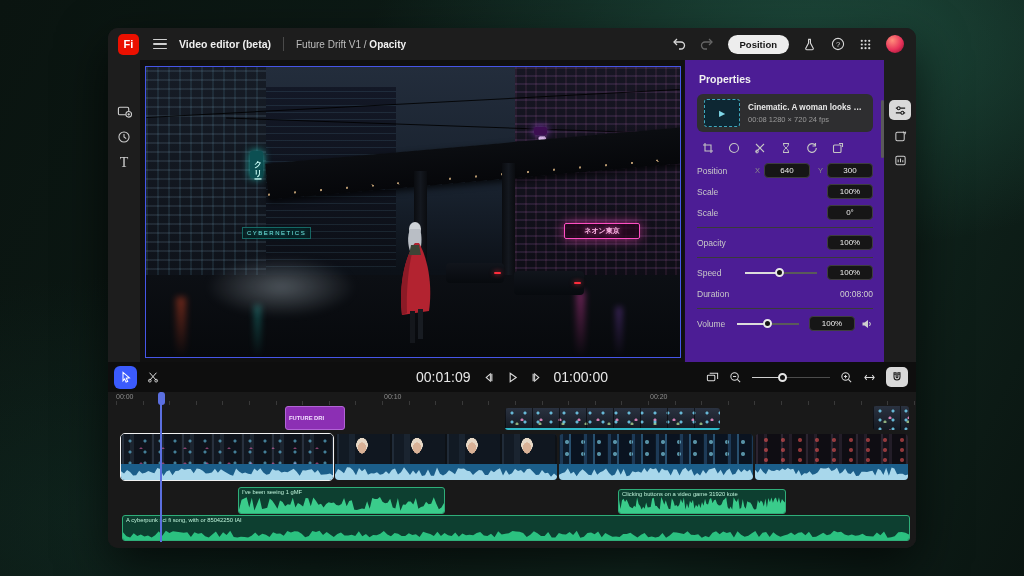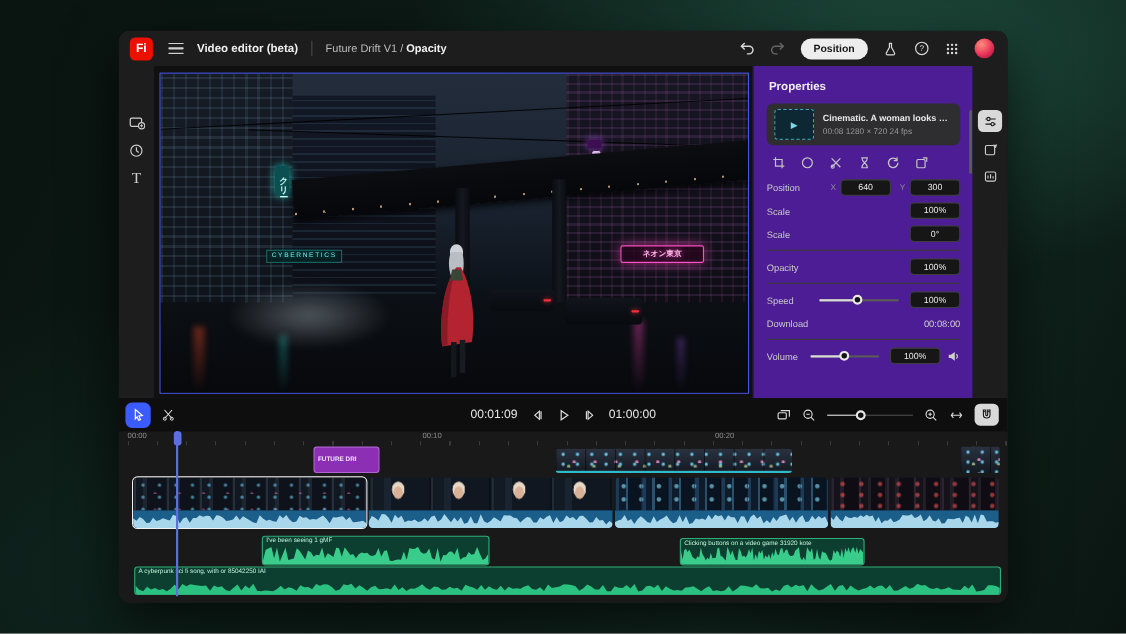--- a/index.html
+++ b/index.html
@@ -117,21 +117,21 @@
 
   
   .transport{position:absolute;left:0;top:334px;width:100%;height:30px;background:#0e0e0e;
     display:flex;align-items:center;border-bottom:1px solid #000;}
   .tool-btn{width:23px;height:23px;border-radius:6px;display:flex;align-items:center;justify-content:center;
     color:#e8e8e8;cursor:pointer;flex:none;}
   .tool-btn.sel{background:#3b5bfd;}
   .t-center{position:absolute;left:0;right:0;display:flex;align-items:center;justify-content:center;gap:11px;
     pointer-events:none;}
   .t-center>*{pointer-events:auto;}
-  .tc-time{font-size:11px;color:#e8e8e8;}
+  .tc-time{font-size:14px;color:#e8e8e8;}
   .tc-ic{width:13px;height:13px;color:#dcdcdc;cursor:pointer;}
   .t-right{margin-left:auto;display:flex;align-items:center;gap:10px;margin-right:8px;}
   .zoom-slider{position:relative;width:78px;height:10px;cursor:pointer;}
   .zoom-slider .track{position:absolute;top:4.5px;left:0;right:0;height:1.3px;background:#4c4c4c;}
   .zoom-slider .trackfill{position:absolute;top:4.5px;left:0;width:30px;height:1.3px;background:#cfcfcf;}
   .zoom-slider .knob{position:absolute;left:26px;top:0.5px;width:9px;height:9px;border-radius:50%;
     background:#101010;border:2px solid #e6e6e6;box-sizing:border-box;}
   .snap-btn{width:22px;height:20px;border-radius:5px;background:#d9d9d9;color:#1a1a1a;display:flex;
     align-items:center;justify-content:center;cursor:pointer;}
 
@@ -384,21 +384,21 @@
       <div class="prow">
         <span class="lbl">Speed</span>
         <div class="slider">
           <div class="track"></div>
             <div class="trackfill" style="width:34px"></div>
             <div class="knob" style="left:30px"></div>
         </div>
         <div class="field">100%</div>
       </div>
       <div class="prow">
-        <span class="lbl">Download</span>
+        <span class="lbl">Duration</span>
         <span class="dur-val">00:08:00</span>
       </div>
       <div class="pdivider"></div>
       <div class="prow">
         <span class="lbl">Volume</span>
         <div class="slider" style="width:62px">
           <div class="track"></div>
             <div class="trackfill" style="width:30px"></div>
             <div class="knob" style="left:26px"></div>
         </div>

